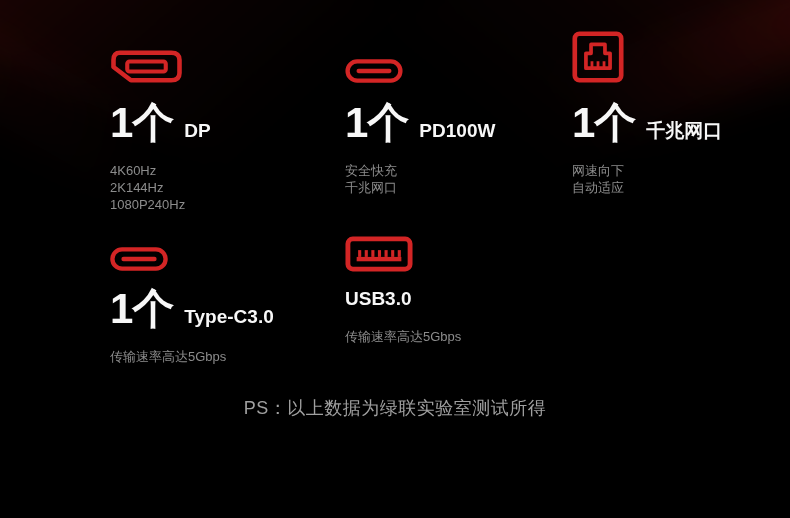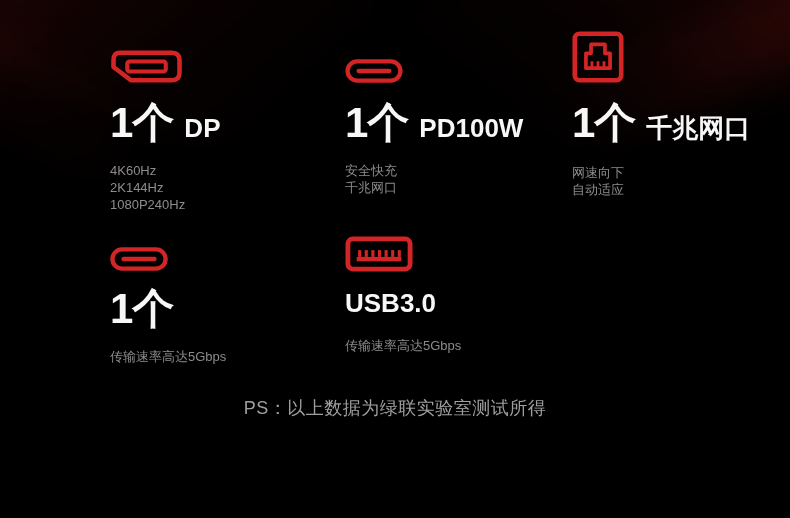--- a/index.html
+++ b/index.html
@@ -51,21 +51,21 @@
   }
   .row2 .title { margin-top: 16px; }
   .count {
     font-size: 42px;
     line-height: 42px;
     font-weight: 600;
     color: #f7f7f7;
     letter-spacing: -1px;
   }
   .label {
-    font-size: 26px;
+    font-size: 19px;
     font-weight: 600;
     color: #f7f7f7;
   }
   .details { margin-top: 18px; }
   .detail-line {
     font-size: 13px;
     line-height: 17px;
     color: #8c8c8c;
   }
 
@@ -144,20 +144,21 @@
 
   <section class="feature row2" style="left:110px; top:236px;">
     <div class="icon-box">
       <svg width="58" height="26" viewBox="0 0 60 25" aria-hidden="true">
         <rect x="2.5" y="2.5" width="55" height="20" rx="10" fill="none" stroke="currentColor" stroke-width="4.5"></rect>
         <line x1="14" y1="12.5" x2="46" y2="12.5" stroke="currentColor" stroke-width="4.5" stroke-linecap="round"></line>
       </svg>
     </div>
     <div class="title">
       <span class="count">1个</span>
+      <span class="label">Type-C3.0</span>
     </div>
     <div class="details">
       <div class="detail-line">传输速率高达5Gbps</div>
     </div>
   </section>
 
   <section class="feature row2" style="left:345px; top:236px;">
     <div class="icon-box">
       <svg width="68" height="36" viewBox="0 0 70 37" aria-hidden="true">
         <rect x="3" y="3" width="64" height="31" rx="5" fill="none" stroke="currentColor" stroke-width="5"></rect>

